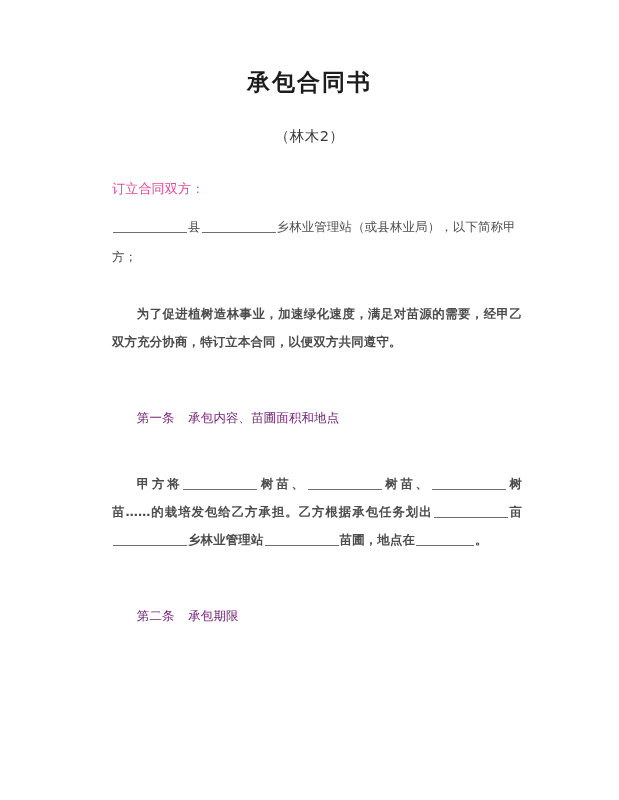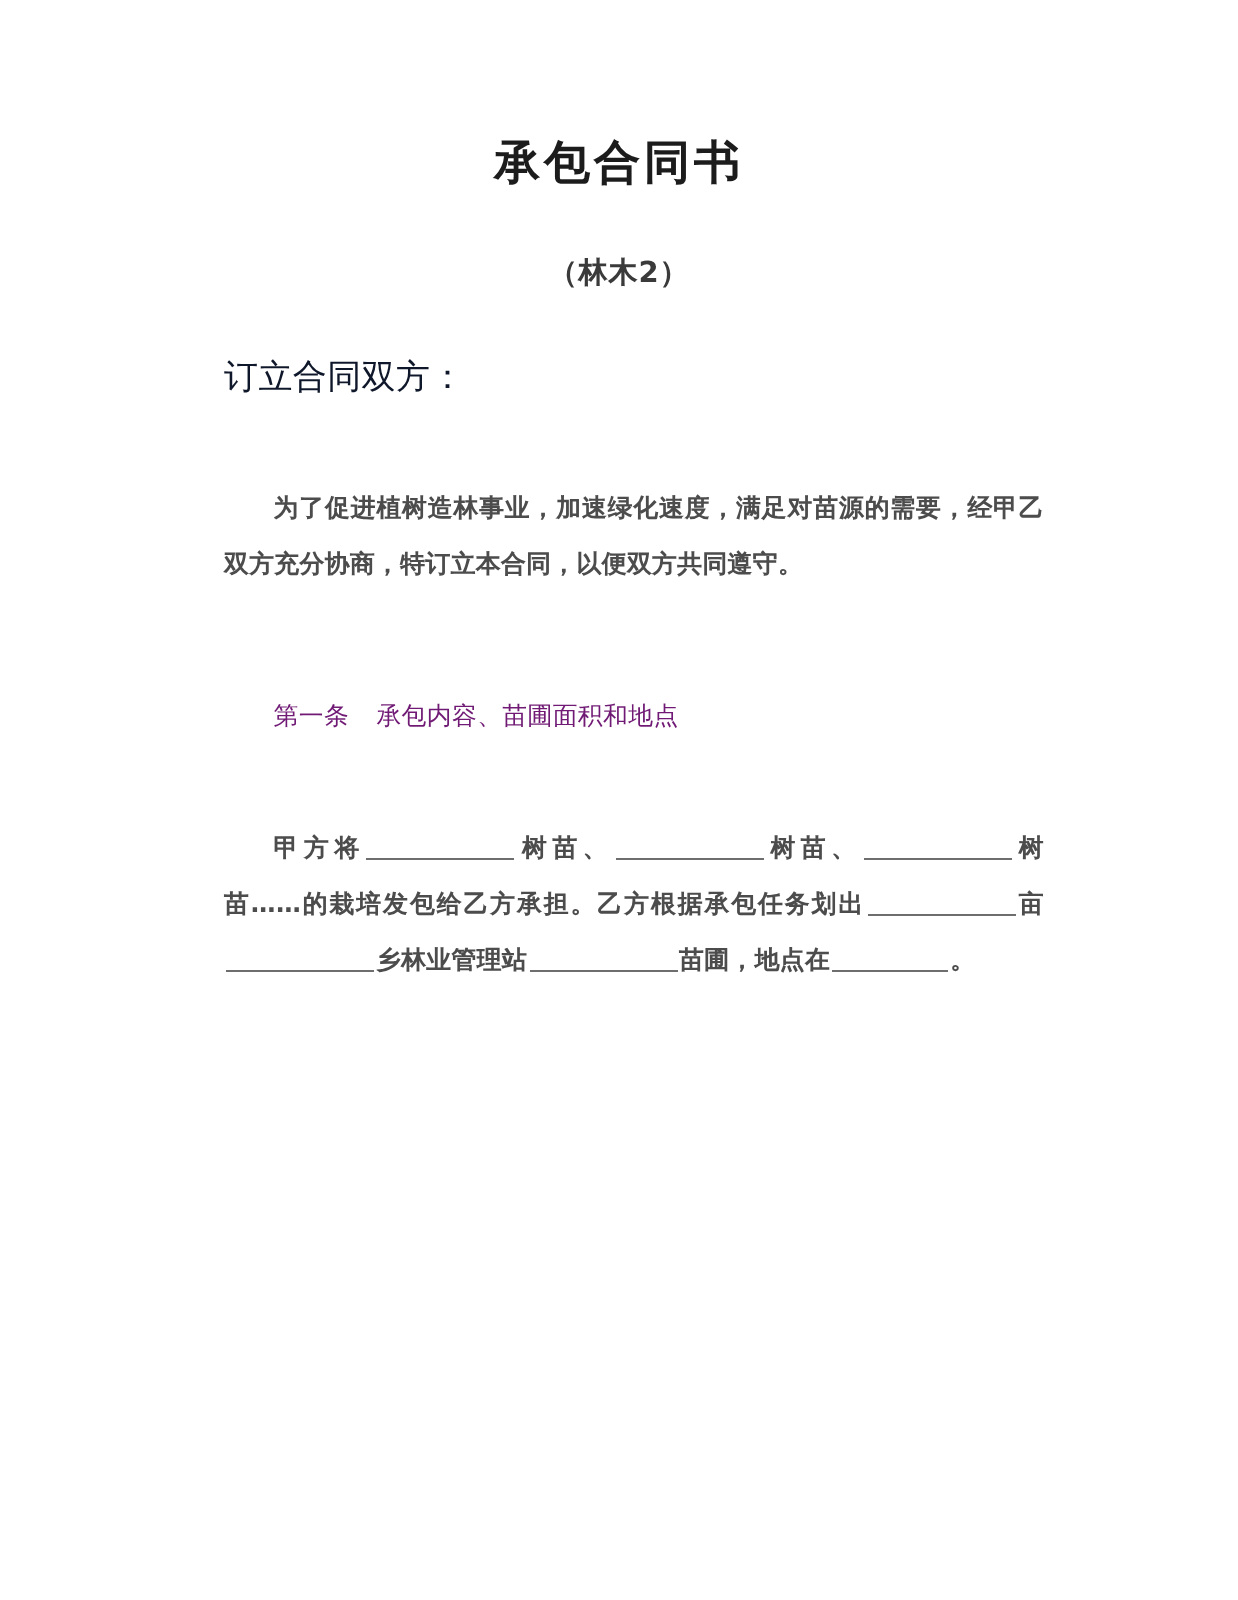--- a/index.html
+++ b/index.html
@@ -39,44 +39,44 @@
     font-weight: bold;
     color: #1c1c1c;
     letter-spacing: 2px;
     line-height: 1.3;
   }
   .subtitle {
     margin: 0;
     padding-top: 29px;
     text-align: center;
     font-size: 14.5px;
-    font-weight: bold;
+    font-weight: normal;
     color: #3a3a3a;
     letter-spacing: 0.5px;
   }
 
   
   .para {
     font-size: 12.4px;
     line-height: 28px;
     color: #4c4c4c;
     margin: 0;
     text-align: justify;
     letter-spacing: 0.2px;
     white-space: normal;
   }
   .para.indent { text-indent: 2em; font-weight: bold; }
   .gap-lg { height: 28px; }
   .gap-md { height: 20px; }
   .gap-sm { height: 10px; }
 
   .lead {
-    font-size: 17px;
+    font-size: 13px;
     line-height: 26px;
-    color: #0f172a;
+    color: #ec4899;
     margin: 0;
     padding-top: 30px;
     letter-spacing: 0.2px;
   }
 
   .heading {
     font-size: 12.4px;
     line-height: 28px;
     color: #701a75;
     margin: 0;
@@ -115,20 +115,23 @@
   <h1 class="title">承包合同书</h1>
 
   <div class="subtitle">（林木2）</div>
 
   <div class="doc-body">
 
     <p class="lead">订立合同双方：</p>
 
     <div class="gap-sm"></div>
 
+    <p class="party-line">
+      <span class="blank b-xl"></span><span>县</span><span class="blank b-xl"></span><span>乡林业管理站（或县林业局），以下简称甲方；</span>
+    </p>
 
 
     <div class="gap-lg"></div>
 
     <p class="para indent">为了促进植树造林事业，加速绿化速度，满足对苗源的需要，经甲乙双方充分协商，特订立本合同，以便双方共同遵守。</p>
 
     <div class="gap-lg"></div>
     <div class="gap-md"></div>
 
     <p class="heading">
@@ -138,19 +141,22 @@
     <div class="gap-lg"></div>
     <div class="gap-sm"></div>
 
     <p class="para indent">
       <span>甲方将</span><span class="blank b-xl"></span><span>树苗、</span><span class="blank b-xl"></span><span>树苗、</span><span class="blank b-xl"></span><span>树苗……的栽培发包给乙方承担。乙方根据承包任务划出</span><span class="blank b-xl"></span><span>亩</span><span class="blank b-xl"></span><span>乡林业管理站</span><span class="blank b-xl"></span><span>苗圃，地点在</span><span class="blank b-lg"></span><span>。</span>
     </p>
 
     <div class="gap-lg"></div>
     <div class="gap-md"></div>
 
+    <p class="heading">
+      <span>第二条</span><span class="sp"></span><span>承包期限</span>
+    </p>
 
     <div class="gap-lg"></div>
     <div class="gap-sm"></div>
 
 
   </div>
 </div>
 
 </body></html>

